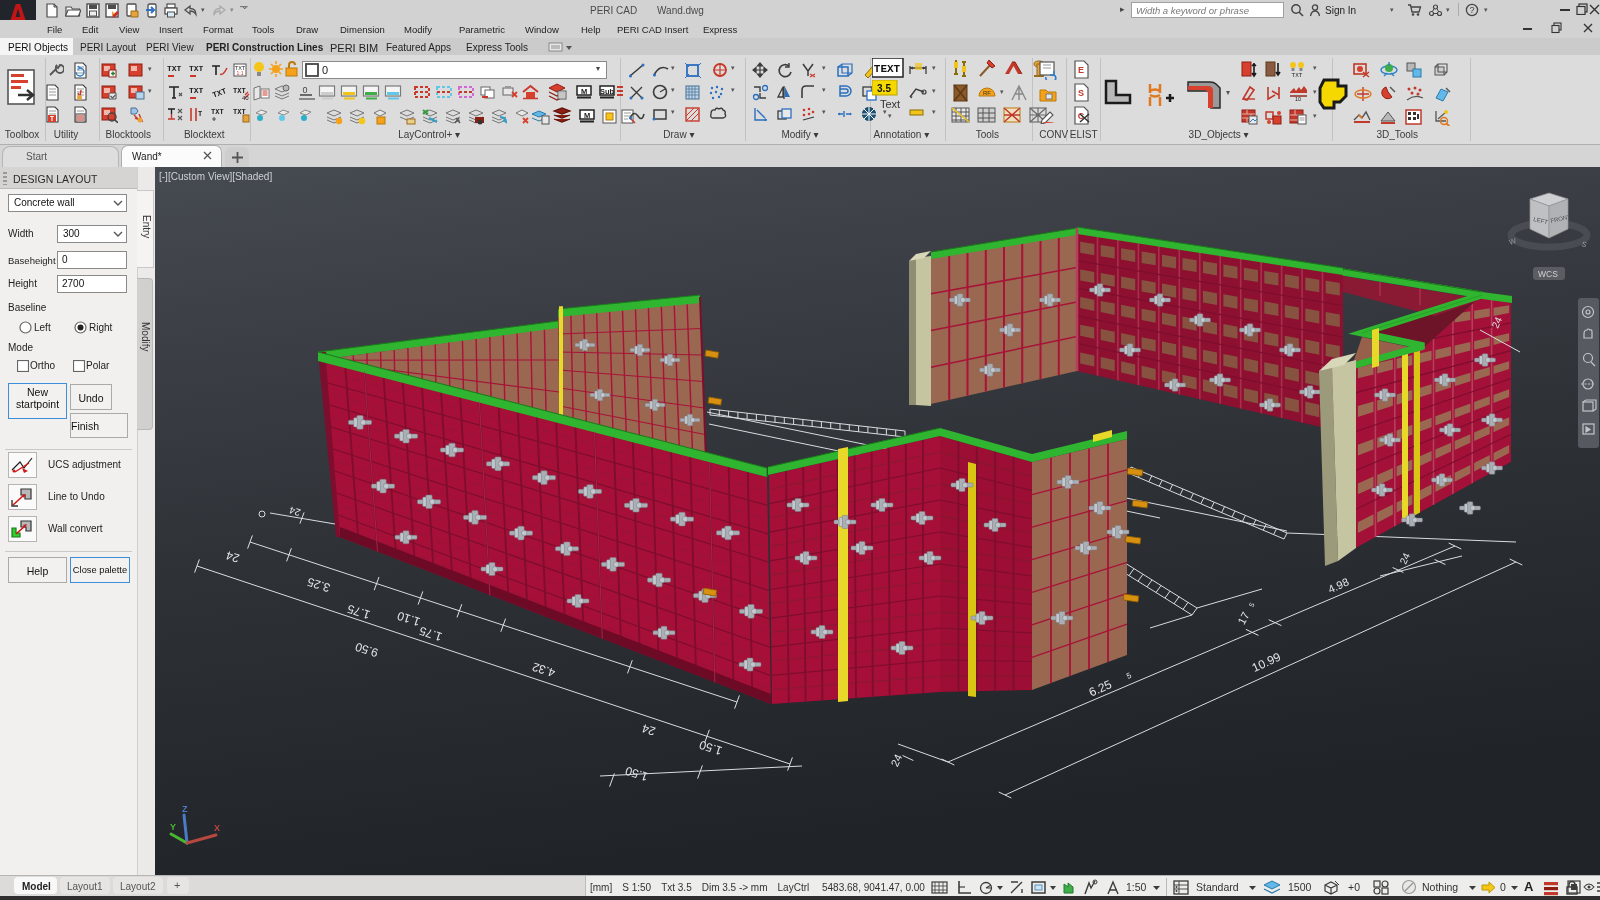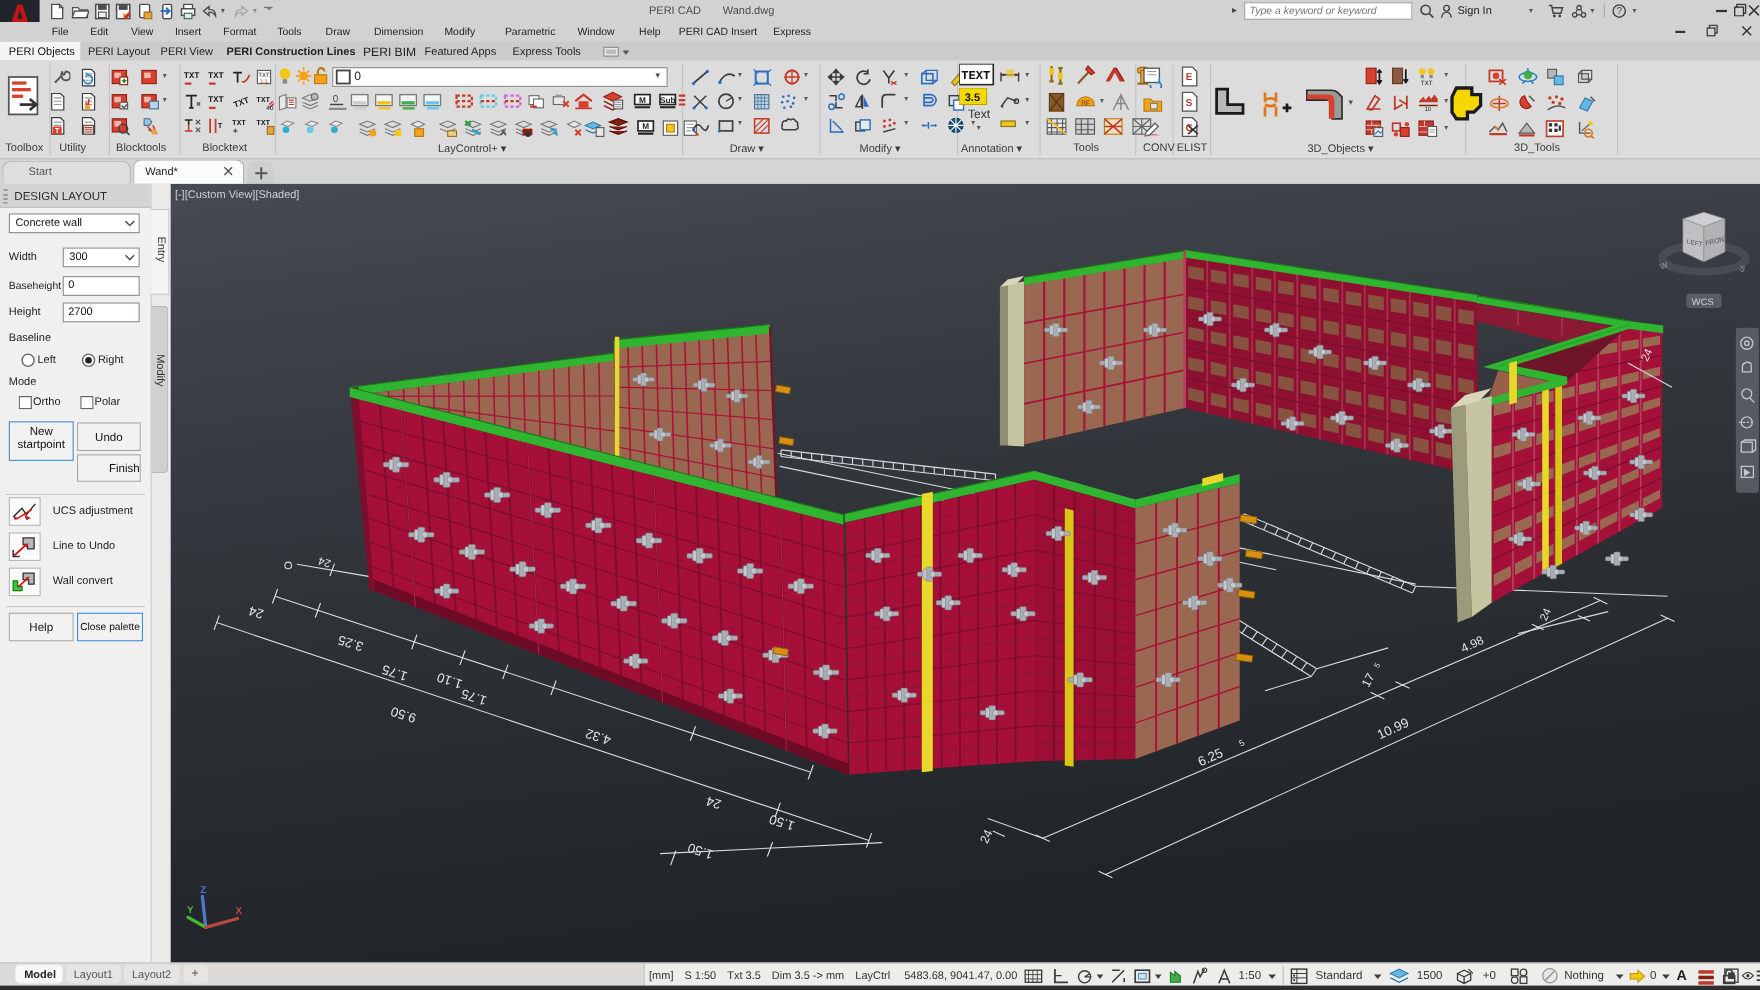--- a/index.html
+++ b/index.html
@@ -52,21 +52,21 @@
 <svg class="abs" style="left:212px;top:3px;" width="16" height="15" viewBox="0 0 16 15">
       <path d="M13 7 l-5 -4 v2.5 q-6 0 -6 6 q2 -3.5 6 -3.5 v3 z" fill="none" stroke="#a9a9a9" stroke-width="1.3"></path>
     </svg>
 <div style="position:absolute;left:230px;top:6px;font-size:7px;color:#888;font-weight:normal;white-space:nowrap;">▾</div>
 <div style="position:absolute;left:241px;top:1px;font-size:9px;color:#555;font-weight:normal;white-space:nowrap;letter-spacing:-1px">⌄</div>
 <div style="position:absolute;left:240px;top:6px;font-size:5px;color:#555;font-weight:normal;white-space:nowrap;">▔▔</div>
 <div style="position:absolute;left:590px;top:5px;font-size:10px;color:#4a4a4a;font-weight:normal;white-space:nowrap;">PERI CAD</div>
 <div style="position:absolute;left:657px;top:5px;font-size:10px;color:#4a4a4a;font-weight:normal;white-space:nowrap;">Wand.dwg</div>
 <div style="position:absolute;left:1120px;top:4px;font-size:9px;color:#444;font-weight:normal;white-space:nowrap;">▸</div>
 <div class="abs" style="left:1131px;top:2px;width:153px;height:16px;background:#fff;border:1px solid #a0a0a0;"></div>
-<div style="position:absolute;left:1136px;top:5px;font-size:9.5px;color:#777;font-weight:normal;white-space:nowrap;font-style:italic">Type a keyword or keyword</div>
+<div style="position:absolute;left:1136px;top:5px;font-size:9.5px;color:#777;font-weight:normal;white-space:nowrap;font-style:italic">Width a keyword or phrase</div>
 <svg class="abs" style="left:1290px;top:3px;" width="14" height="14">
       <circle cx="6" cy="6" r="4.2" fill="none" stroke="#444" stroke-width="1.4"></circle>
       <path d="M9 9 l4 4" stroke="#444" stroke-width="1.6"></path>
     </svg>
 <svg class="abs" style="left:1308px;top:3px;" width="14" height="14">
       <circle cx="7" cy="4.5" r="2.6" fill="none" stroke="#444" stroke-width="1.3"></circle>
       <path d="M2.5 13 q1 -5 4.5 -5 q3.5 0 4.5 5" fill="none" stroke="#444" stroke-width="1.3"></path>
     </svg>
 <div style="position:absolute;left:1325px;top:5px;font-size:10px;color:#222;font-weight:normal;white-space:nowrap;">Sign In</div>
 <div style="position:absolute;left:1390px;top:6px;font-size:7px;color:#555;font-weight:normal;white-space:nowrap;">▾</div>
@@ -873,22 +873,22 @@
 <div style="position:absolute;left:8px;top:342px;font-size:10px;color:#222;font-weight:normal;white-space:nowrap;">Mode</div>
 <svg class="abs" style="left:17px;top:360px;" width="12" height="12">
       <rect x="0.5" y="0.5" width="11" height="11" fill="#fff" stroke="#666" stroke-width="1.2"></rect>
     </svg>
 <div style="position:absolute;left:30px;top:360px;font-size:10px;color:#222;font-weight:normal;white-space:nowrap;">Ortho</div>
 <svg class="abs" style="left:73px;top:360px;" width="12" height="12">
       <rect x="0.5" y="0.5" width="11" height="11" fill="#fff" stroke="#666" stroke-width="1.2"></rect>
     </svg>
 <div style="position:absolute;left:86px;top:360px;font-size:10px;color:#222;font-weight:normal;white-space:nowrap;">Polar</div>
 <div class="abs" style="left:8px;top:383px;width:59px;height:36px;background:#f2f1f0;border:1px solid #3d8edb;text-align:center;font-size:10.5px;color:#111;line-height:1.15;white-space:nowrap;padding-top:2px;">New<br>startpoint</div>
-<div class="abs" style="left:70px;top:384px;width:58px;height:26px;background:#f2f1f0;border:1px solid #aaa;text-align:center;font-size:10.5px;color:#111;line-height:1.15;white-space:nowrap;padding-top:7px;">Undo</div>
-<div class="abs" style="left:70px;top:413px;width:58px;height:25px;background:#f2f1f0;border:1px solid #aaa;text-align:right;font-size:10.5px;color:#111;line-height:1.15;white-space:nowrap;padding-top:6px;">Finish</div>
+<div class="abs" style="left:70px;top:384px;width:42px;height:26px;background:#f2f1f0;border:1px solid #aaa;text-align:center;font-size:10.5px;color:#111;line-height:1.15;white-space:nowrap;padding-top:7px;">Undo</div>
+<div class="abs" style="left:70px;top:413px;width:58px;height:25px;background:#f2f1f0;border:1px solid #aaa;text-align:left;font-size:10.5px;color:#111;line-height:1.15;white-space:nowrap;padding-top:6px;">Finish</div>
 <div class="abs" style="left:5px;top:449px;width:127px;height:1px;background:#c9c9c9;"></div>
 <div class="abs" style="left:8px;top:452px;width:29px;height:26px;background:#fafafa;border:1px solid #b5b5b5;"></div>
 <svg class="abs" style="left:10px;top:454px;" width="25" height="22">
       <path d="M2 16 L10 8 l4 6 8 -10" fill="none" stroke="#222" stroke-width="1.2"></path>
       <path d="M5 18 l14 -9" stroke="#d01818" stroke-width="1.4"></path>
       <path d="M12 14 l6 3 -4 2 z" fill="#d01818"></path>
       <circle cx="4" cy="17" r="1.5" fill="#d01818"></circle>
     </svg>
 <div style="position:absolute;left:48px;top:459px;font-size:10px;color:#222;font-weight:normal;white-space:nowrap;">UCS adjustment</div>
 <div class="abs" style="left:8px;top:484px;width:29px;height:26px;background:#fafafa;border:1px solid #b5b5b5;"></div>

